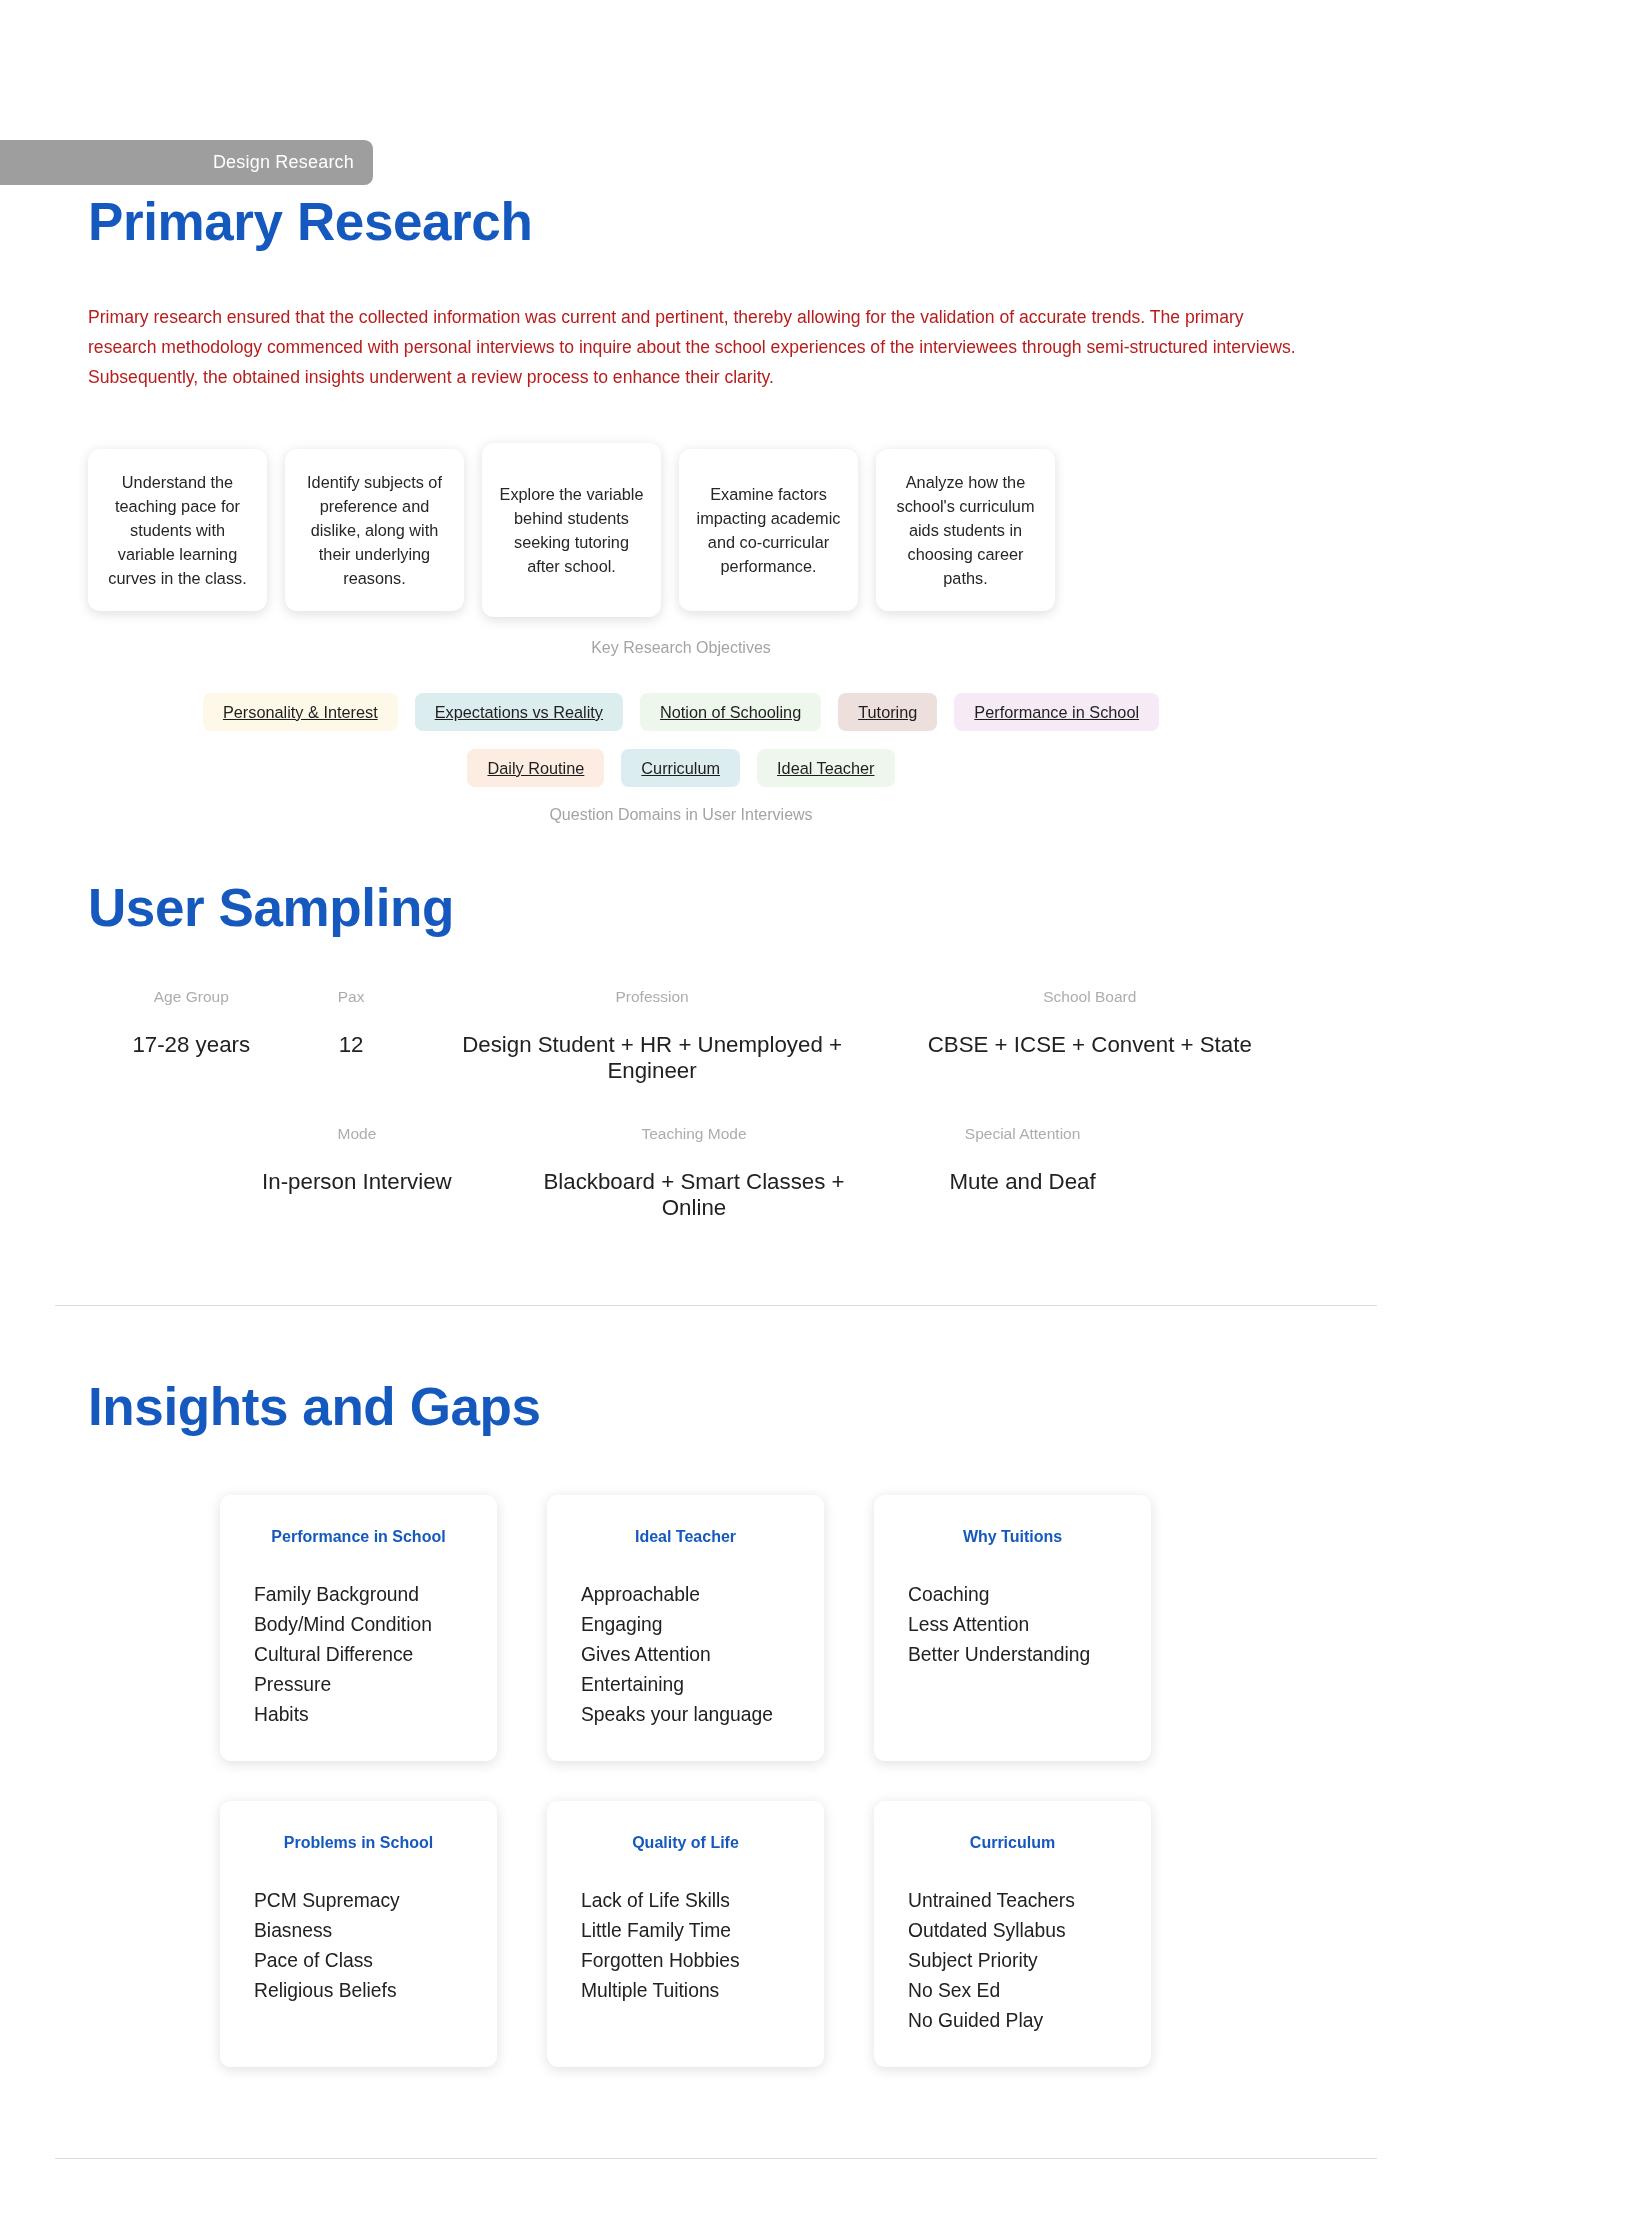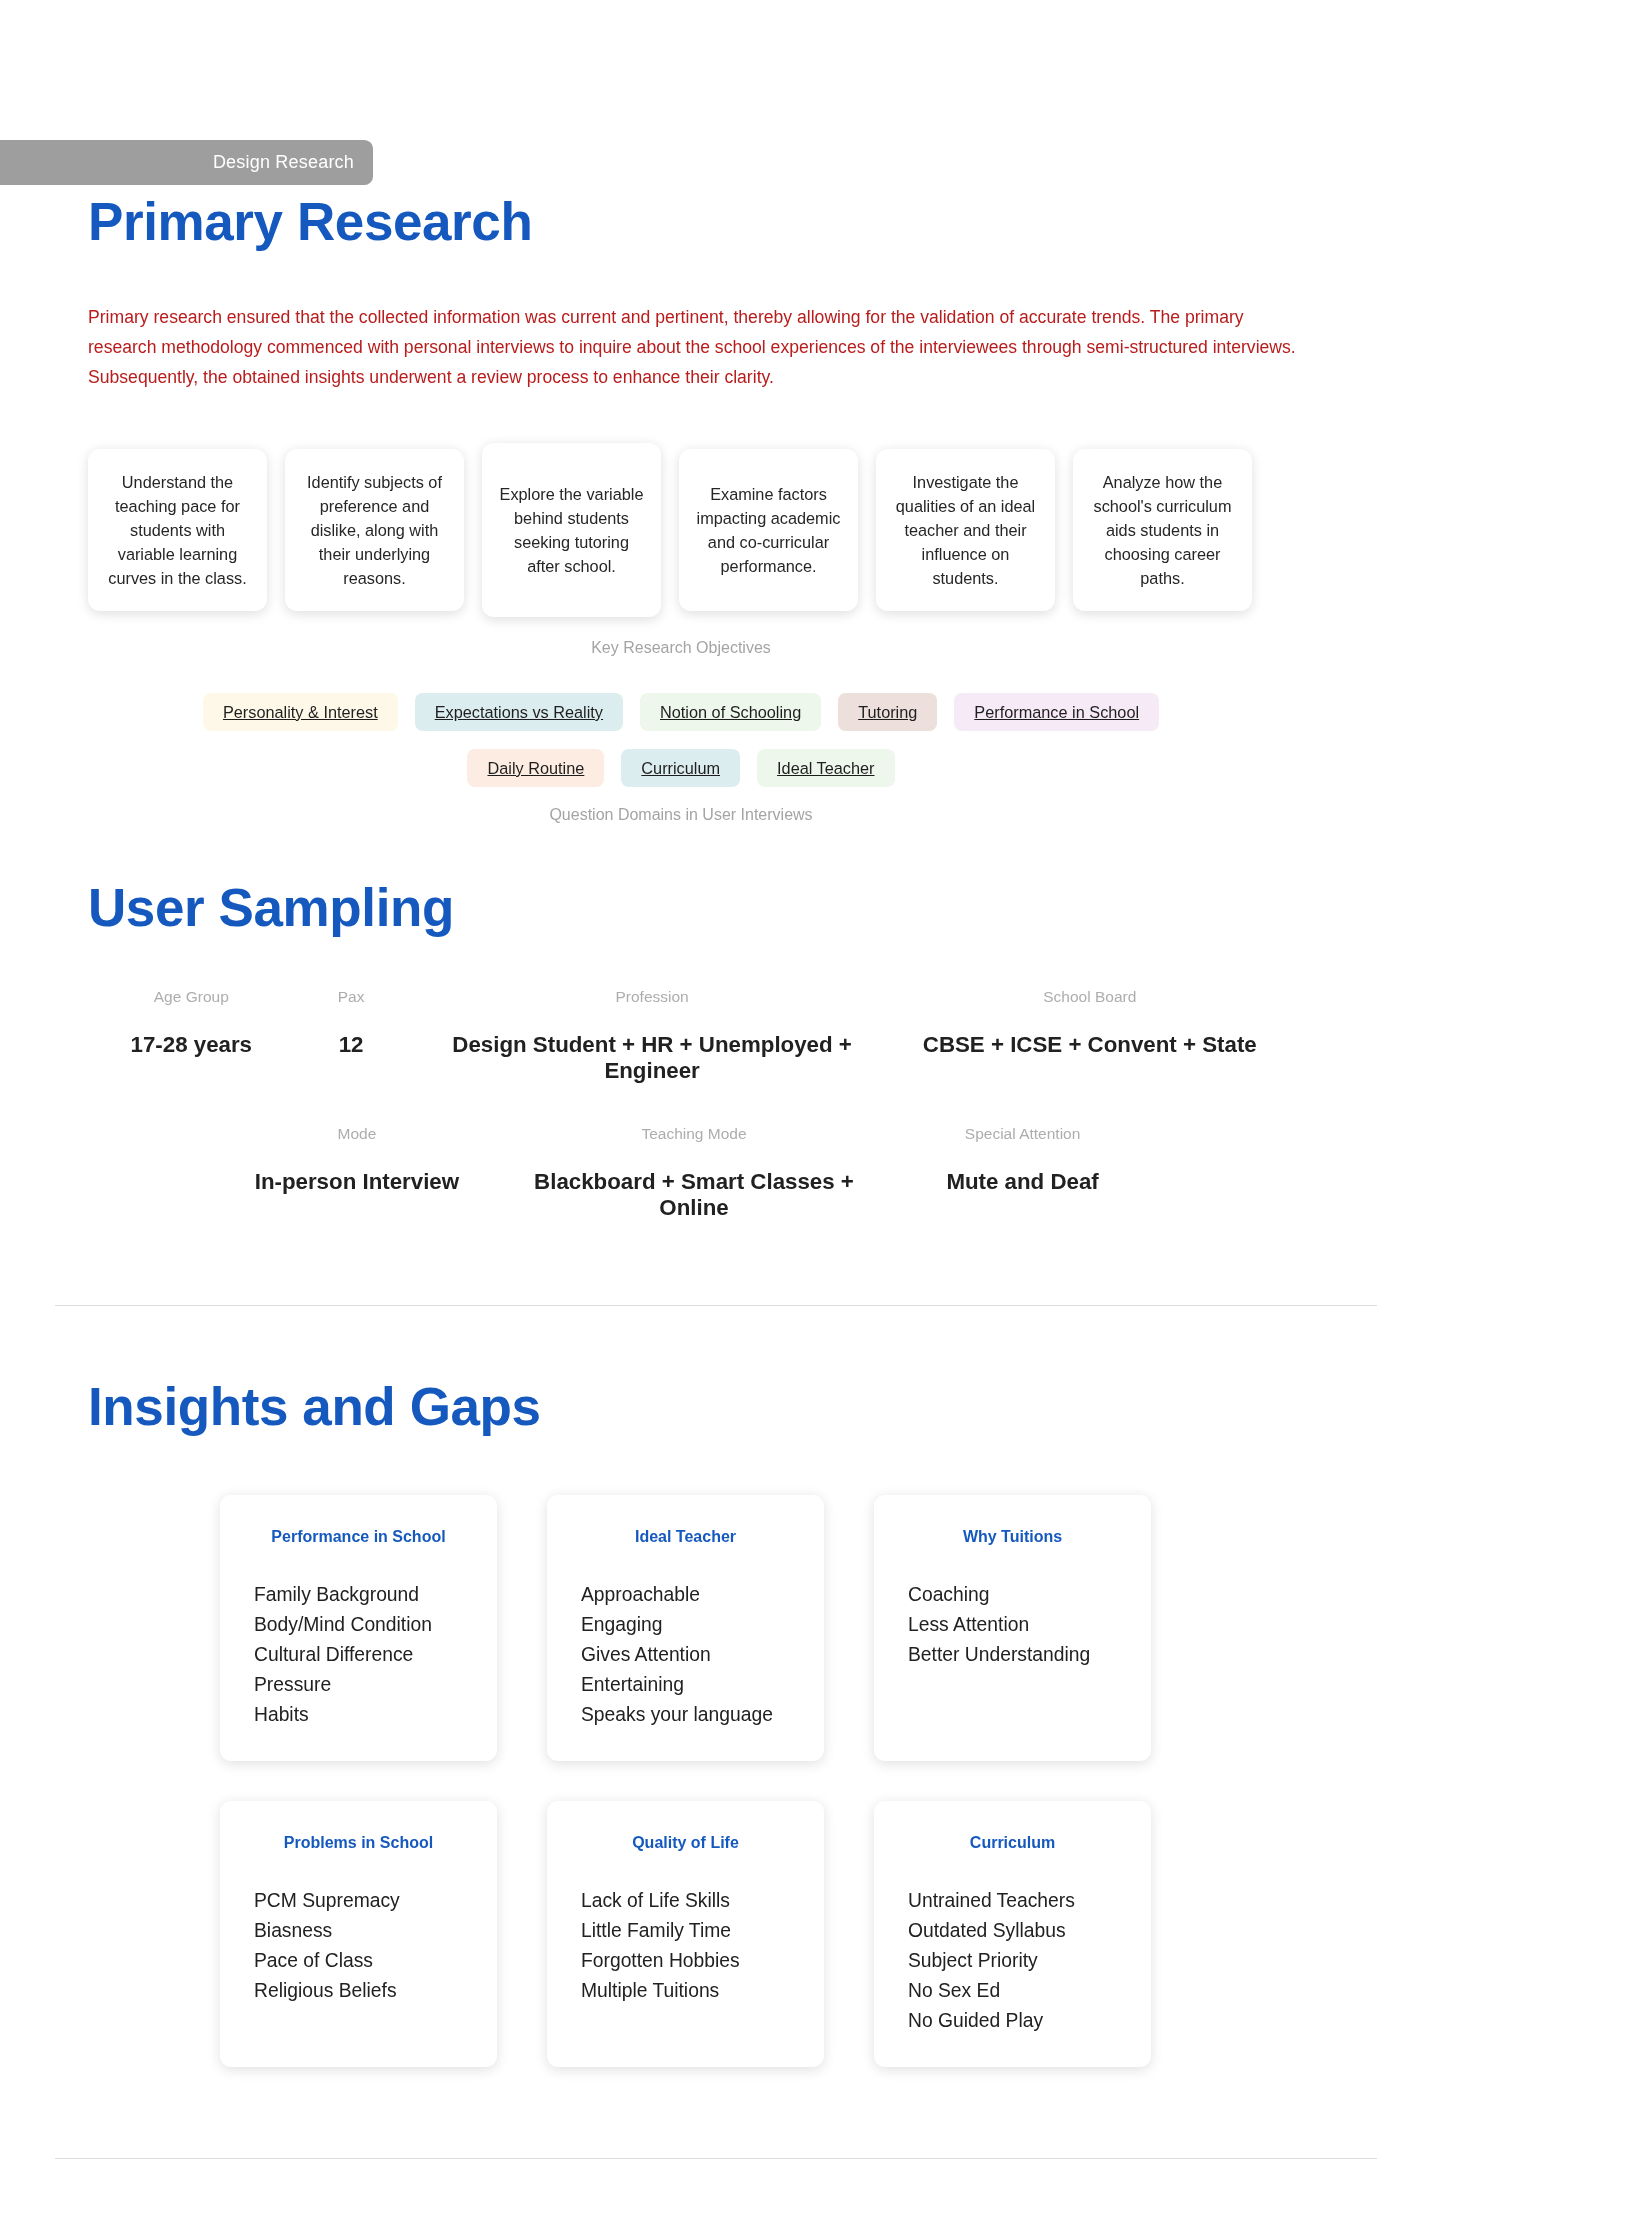--- a/index.html
+++ b/index.html
@@ -120,21 +120,20 @@
     padding: 0 13.8px;
   }
   .sampling-label {
     font-size: 15.5px;
     color: #adadad;
     margin-bottom: 26px;
   }
   .sampling-value {
     font-size: 22.3px;
     color: #212121;
-    font-weight: bold;
   }
 
   .divider {
     height: 0.9px;
     background: #dcdcdc;
     margin: 0;
   }
 
   
   .insight-grid {
@@ -195,23 +194,20 @@
     <div class="objective-card">
       <span>Identify subjects of preference and dislike, along with their underlying reasons.</span>
     </div>
     <div class="objective-card mid">
       <span>Explore the variable behind students seeking tutoring after school.</span>
     </div>
     <div class="objective-card">
       <span>Examine factors impacting academic and co-curricular performance.</span>
     </div>
     <div class="objective-card">
-      <span>Investigate the qualities of an ideal teacher and their influence on students.</span>
-    </div>
-    <div class="objective-card">
       <span>Analyze how the school's curriculum aids students in choosing career paths.</span>
     </div>
   </div>
 
   <div class="caption" style="margin-top:22.3px; width:1186px;">Key Research Objectives</div>
 
   <div class="pill-row" style="margin-top:36px; width:1186px;">
     <span class="pill" style="background: rgb(253, 248, 232);">Personality &amp; Interest</span>
     <span class="pill" style="background: rgb(220, 237, 239);">Expectations vs Reality</span>
     <span class="pill" style="background: rgb(238, 247, 236);">Notion of Schooling</span>

